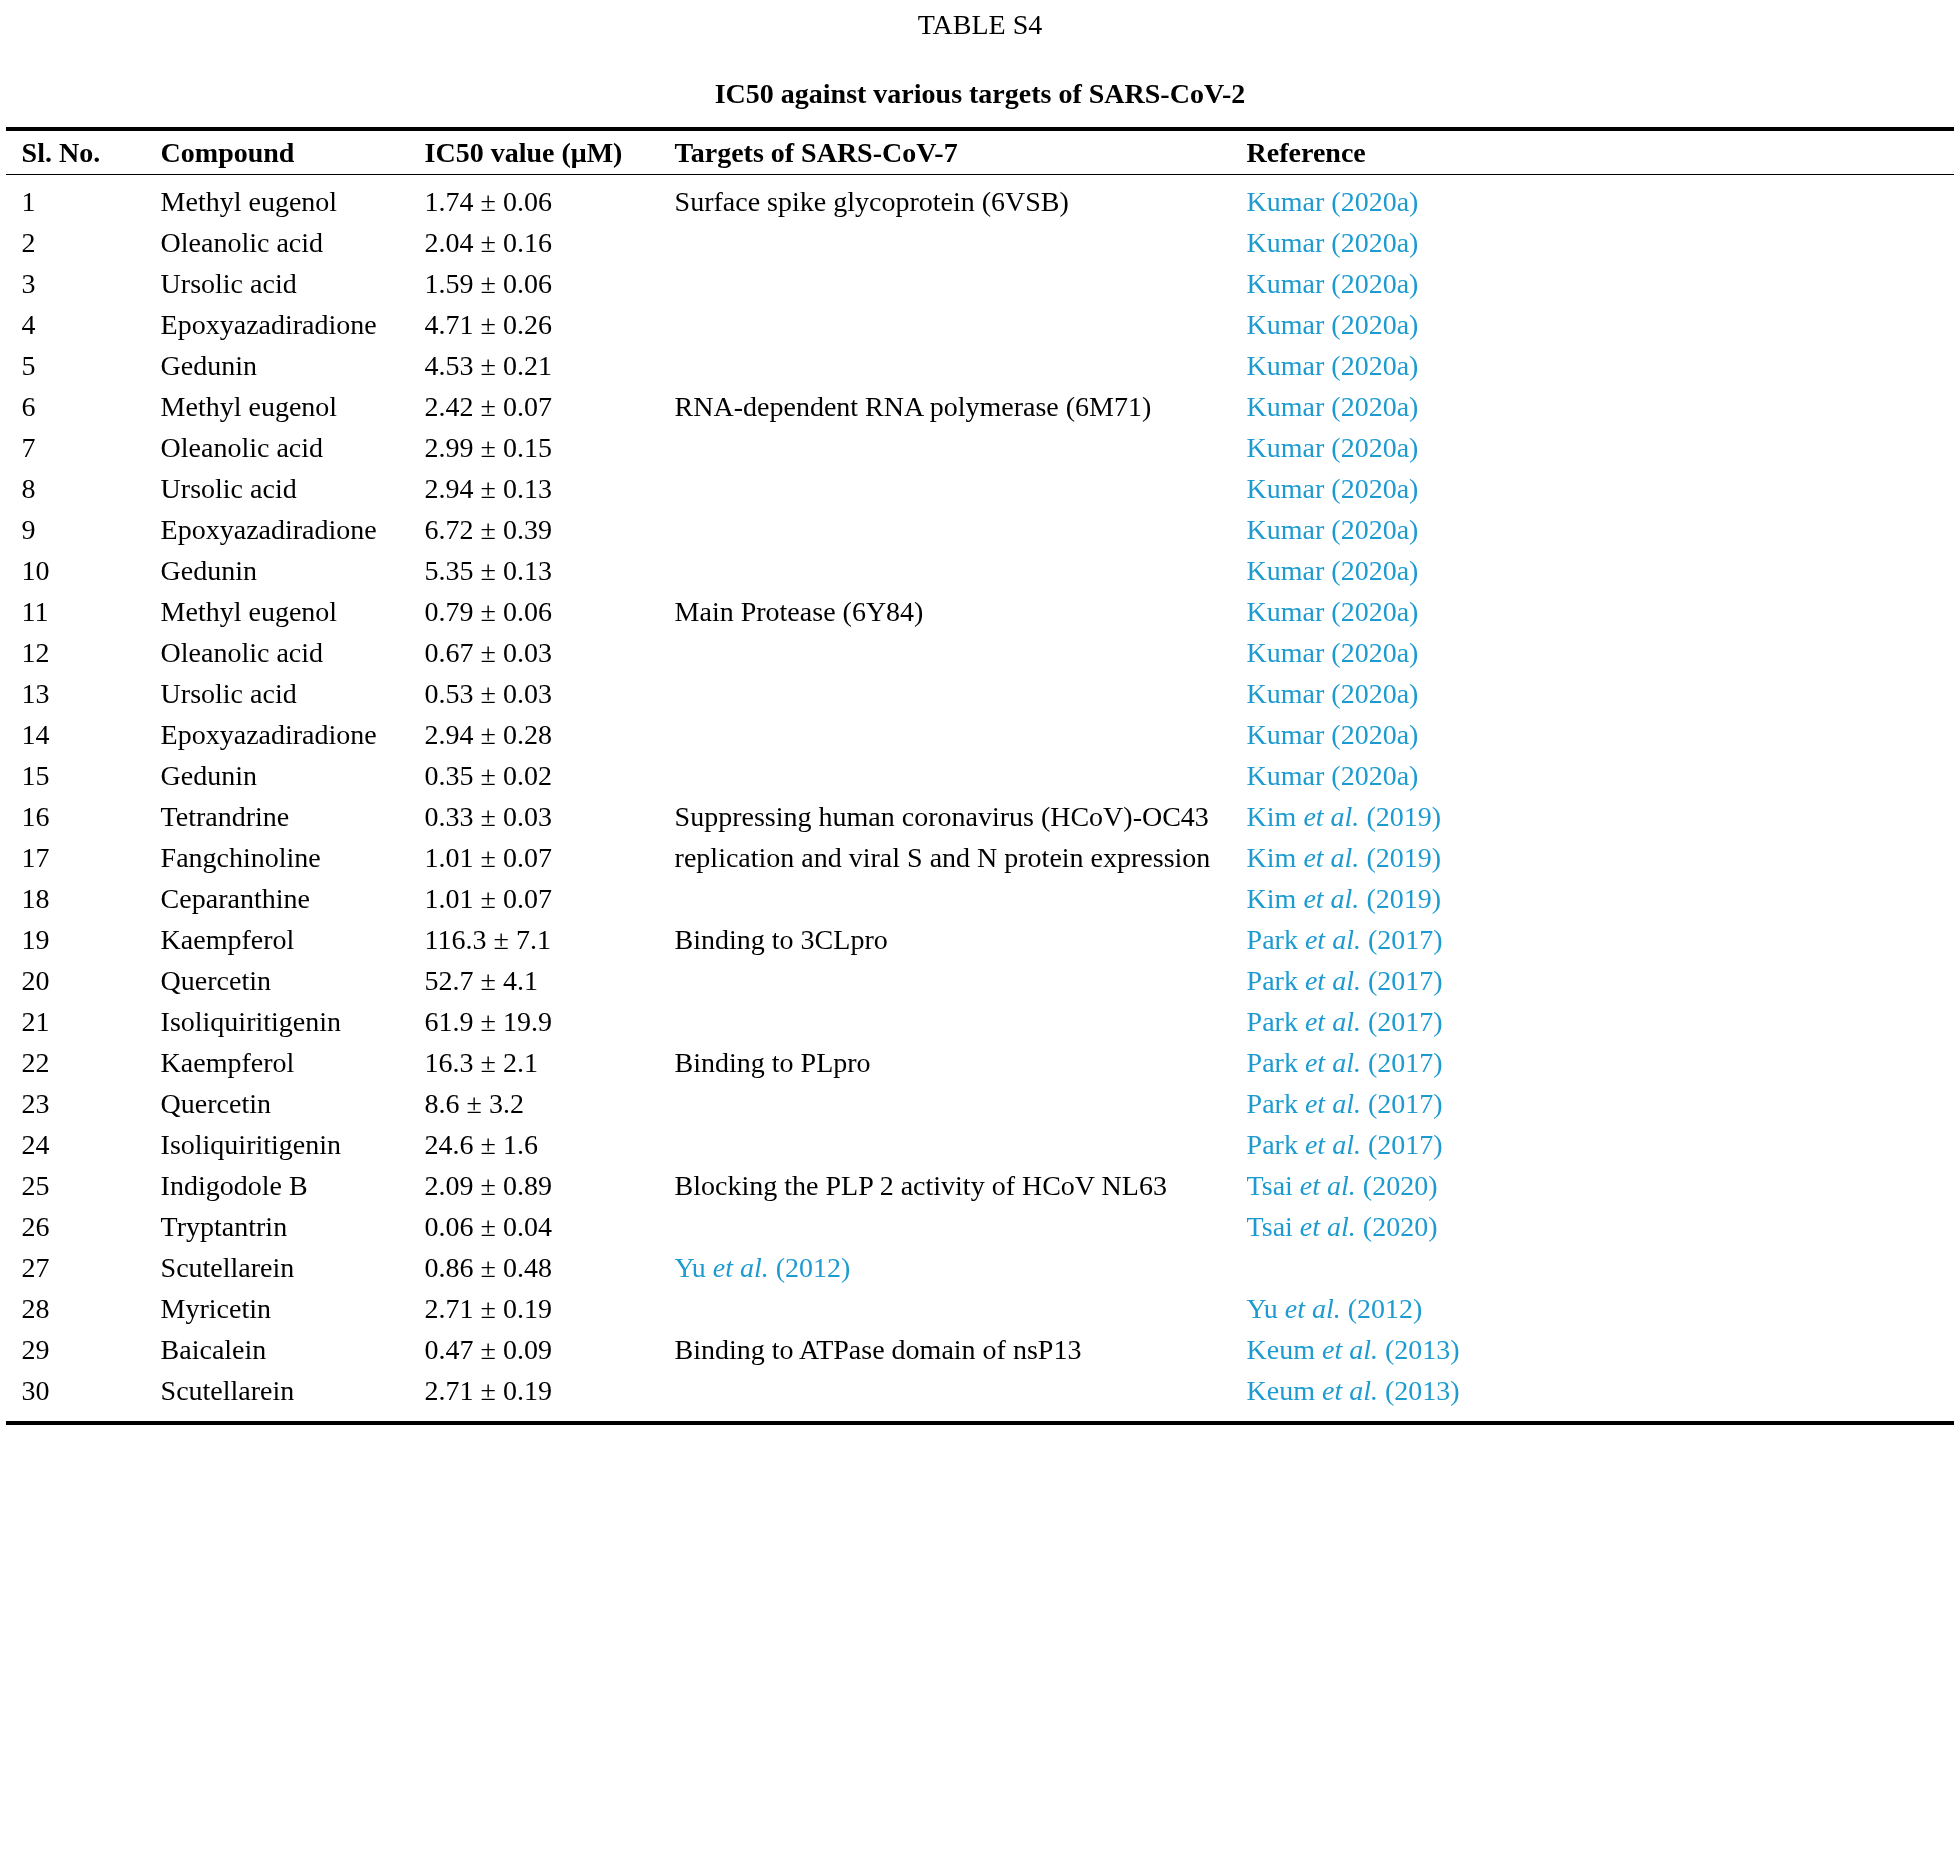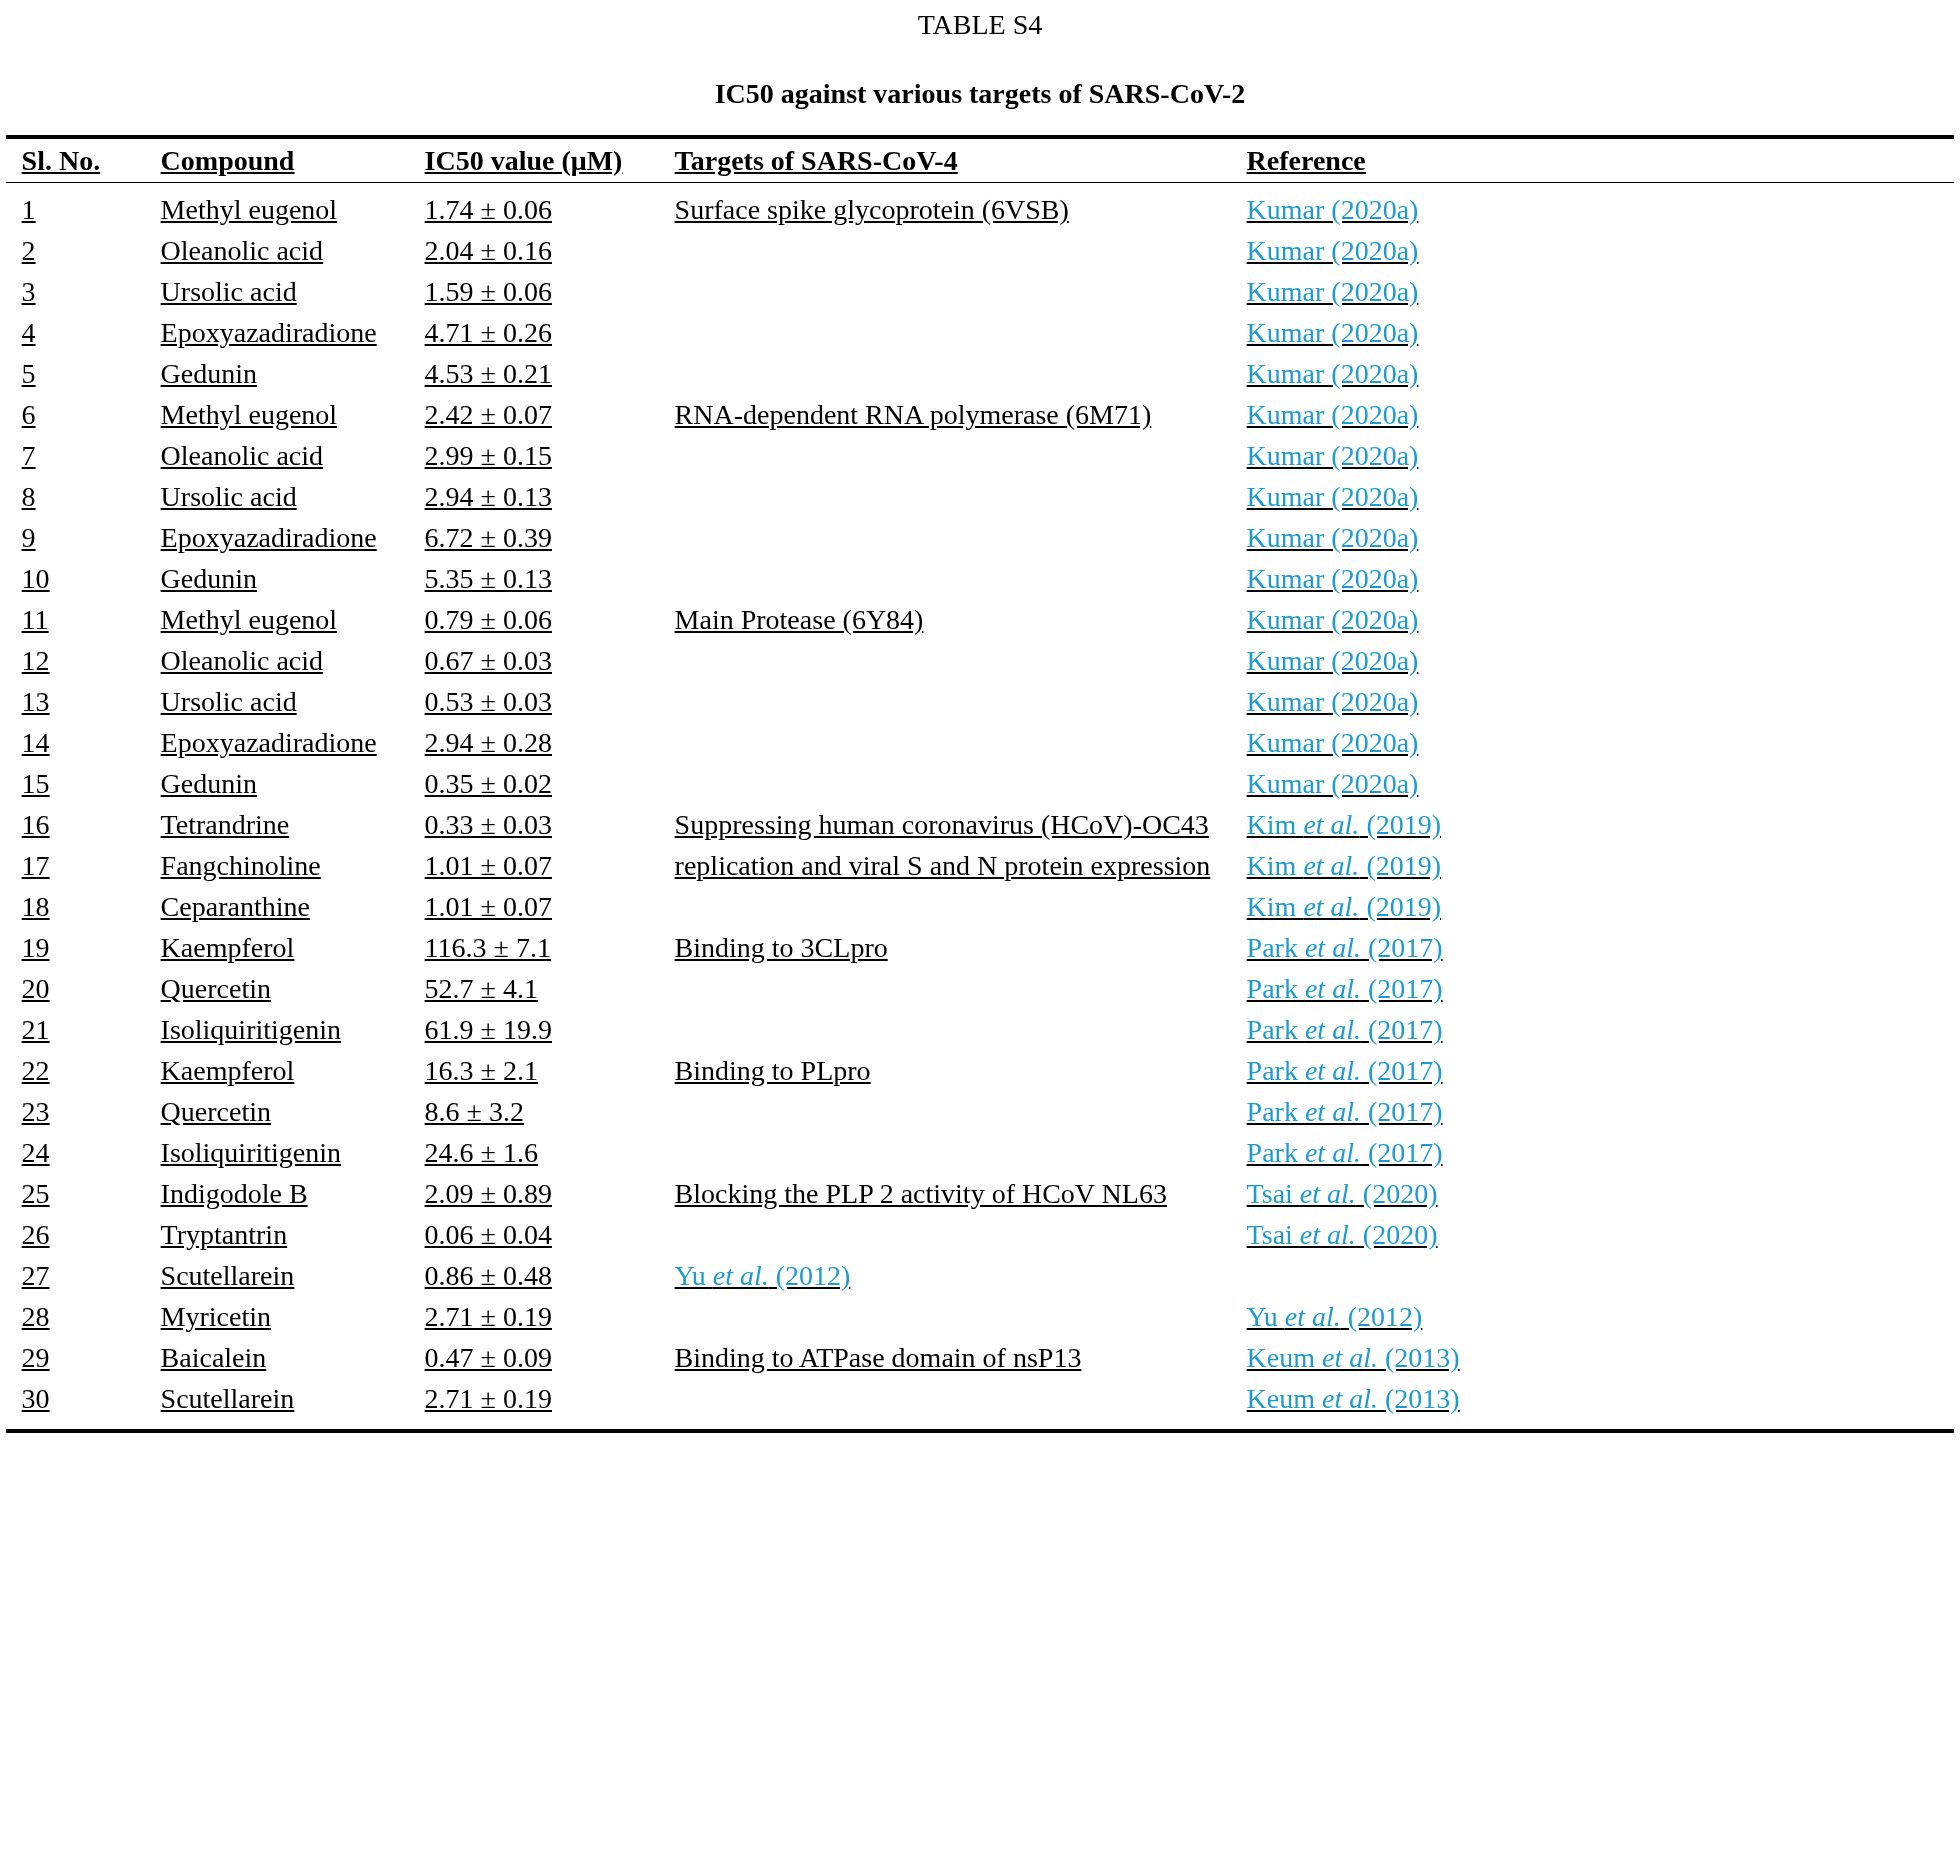--- a/index.html
+++ b/index.html
@@ -20,24 +20,23 @@
     padding-top: 3.7px;
   }
   .subtitle {
     text-align: center;
     font-weight: bold;
     font-size: 28px;
     margin-top: 37px;
   }
 
   .table {
-    margin-top: 25px;
+    margin-top: 17px;
     border-top: 4.7px solid #000;
     border-bottom: 4.7px solid #000;
-    text-decoration: underline;
   }
   .thead {
     display: grid;
     grid-template-columns: 139px 264px 250px 572px 1fr;
     align-items: center;
     height: 44px;
     border-bottom: 1.9px solid #000;
     font-weight: bold;
     font-size: 28px;
   }
@@ -62,21 +61,21 @@
 
 <div class="page">
   <div class="title">TABLE S4</div>
   <div class="subtitle">IC50 against various targets of SARS-CoV-2</div>
 
   <div class="table">
     <div class="thead">
       <div class="cell">Sl. No.</div>
       <div class="cell">Compound</div>
       <div class="cell">IC50 value (μM)</div>
-      <div class="cell">Targets of SARS-CoV-4</div>
+      <div class="cell">Targets of SARS-CoV-7</div>
       <div class="cell">Reference</div>
     </div>
     <div class="tbody" id="tbody">
   <div class="trow">
     <div class="cell col-no">1</div>
     <div class="cell col-compound">Methyl eugenol</div>
     <div class="cell col-ic50">1.74 ± 0.06</div>
     <div class="cell col-target">Surface spike glycoprotein (6VSB)</div>
     <div class="cell col-ref"><span class="ref-pre">Kumar (2020a)</span><span class="ref-italic"></span><span class="ref-post"></span></div>
   </div>

